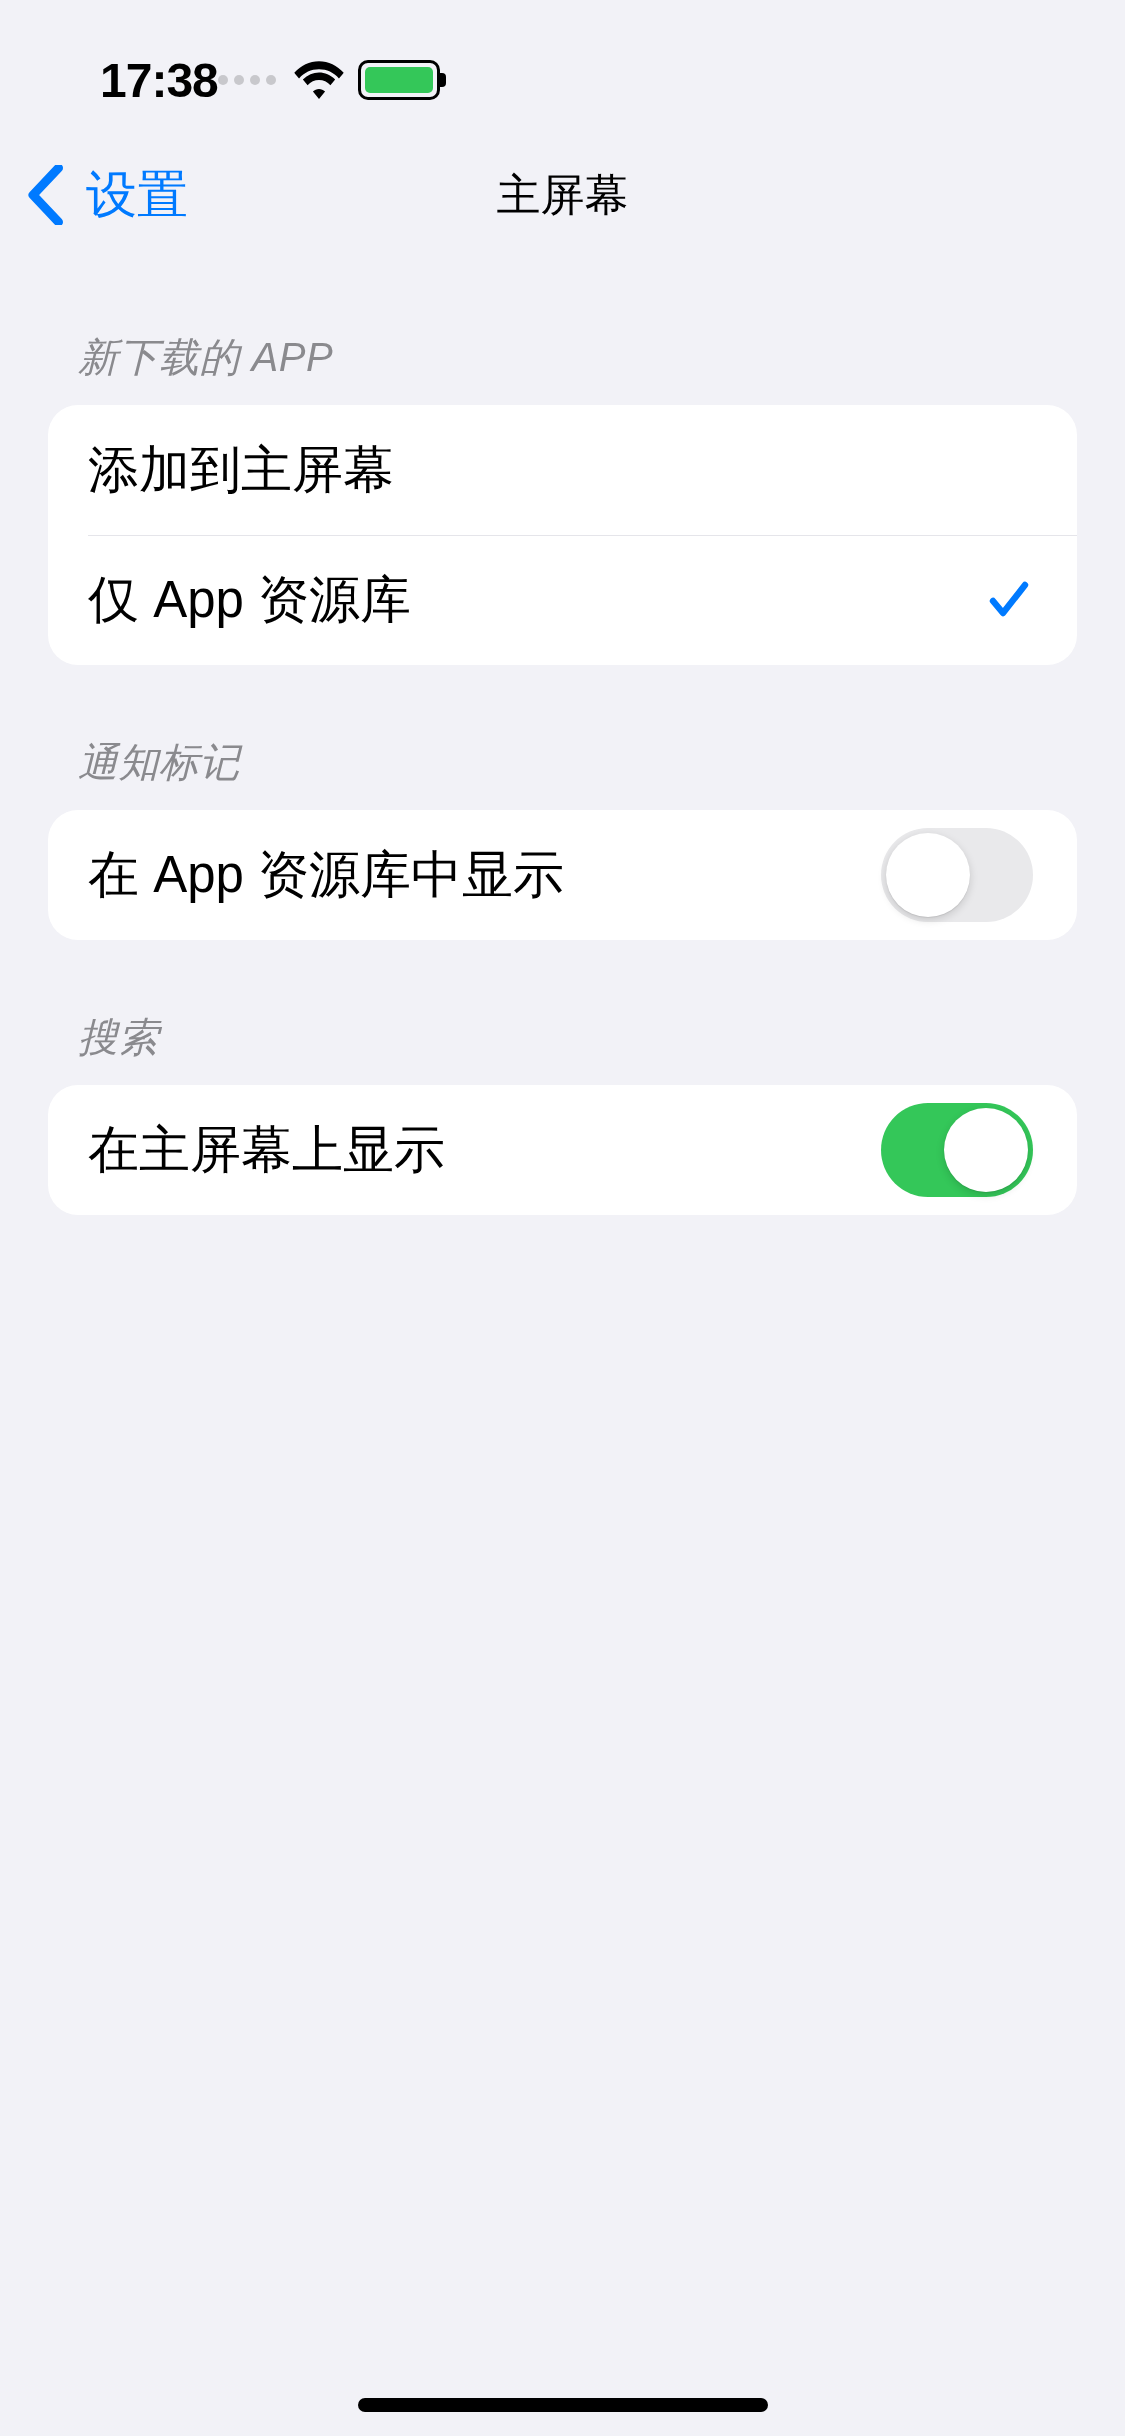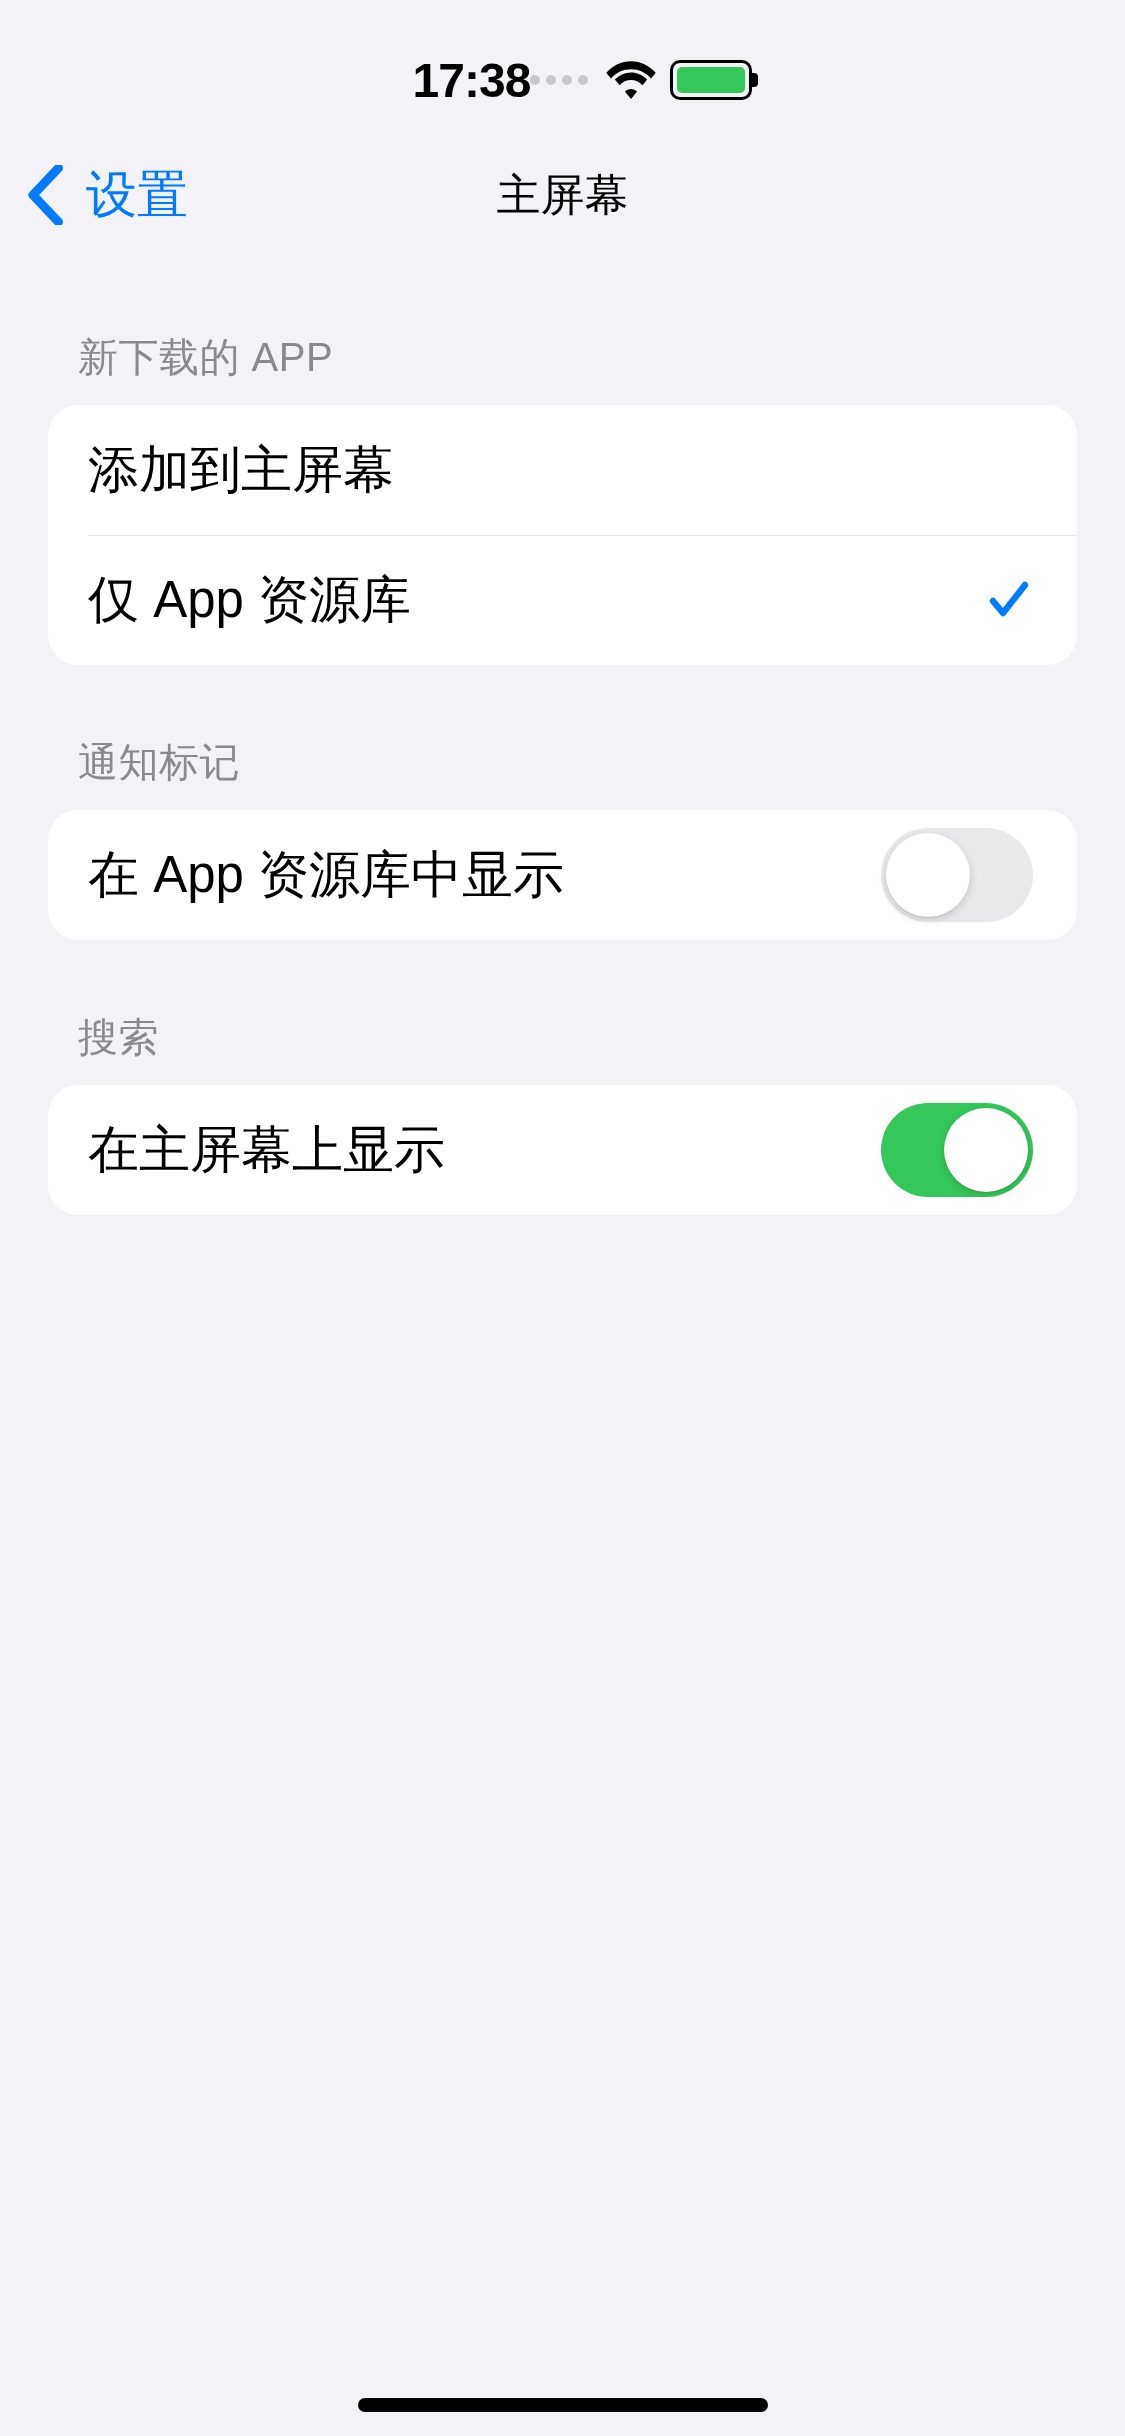--- a/index.html
+++ b/index.html
@@ -13,21 +13,21 @@
       height: 2436px;
       background: #f2f2f7;
       font-family: -apple-system, "SF Pro Text", "Helvetica Neue", Arial, sans-serif;
       position: relative;
       overflow: hidden;
     }
 
     
     .status-bar {
       display: flex;
-      justify-content: center;
+      justify-content: flex-start;
       align-items: center;
       padding: 40px 60px 10px 100px;
       height: 130px;
     }
     .status-time {
       font-size: 48px;
       font-weight: 600;
       letter-spacing: -1px;
     }
     .status-right {
@@ -107,20 +107,21 @@
 
     
     .content {
       padding: 0 48px;
     }
     .section-header {
       color: #8a8a8e;
       font-size: 40px;
       padding: 70px 30px 20px;
       letter-spacing: 0.5px;
+      font-style: italic;
     }
     .group {
       background: #fff;
       border-radius: 30px;
       overflow: hidden;
     }
     .row {
       display: flex;
       align-items: center;
       justify-content: space-between;

